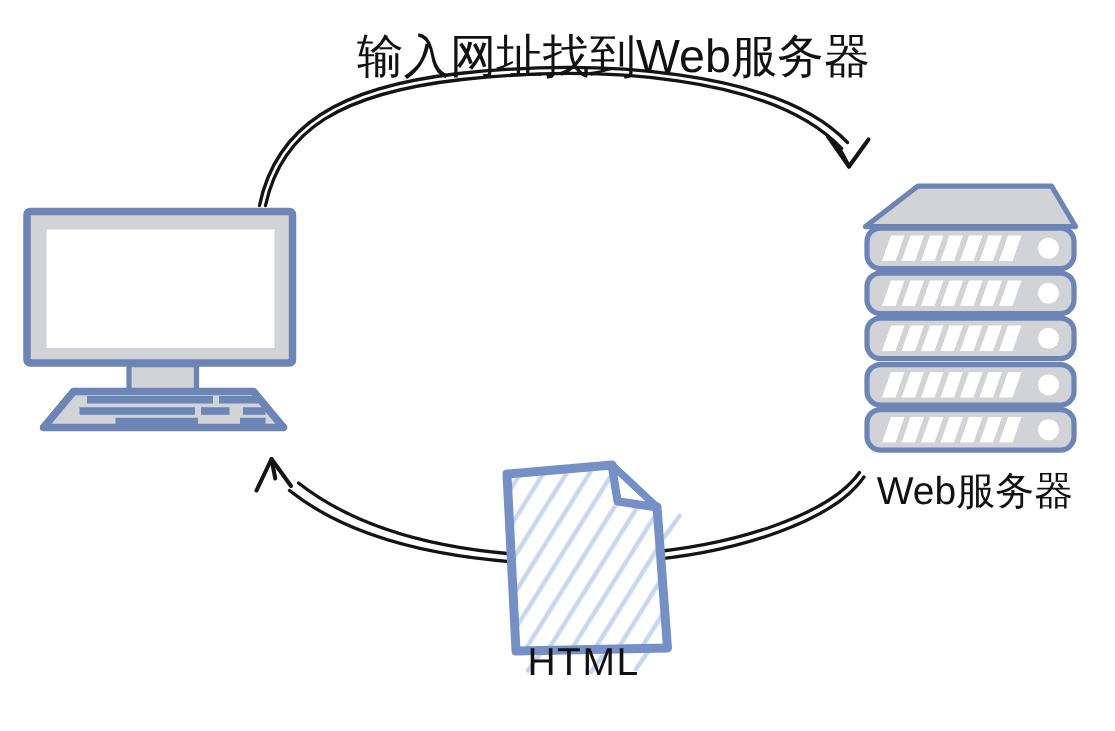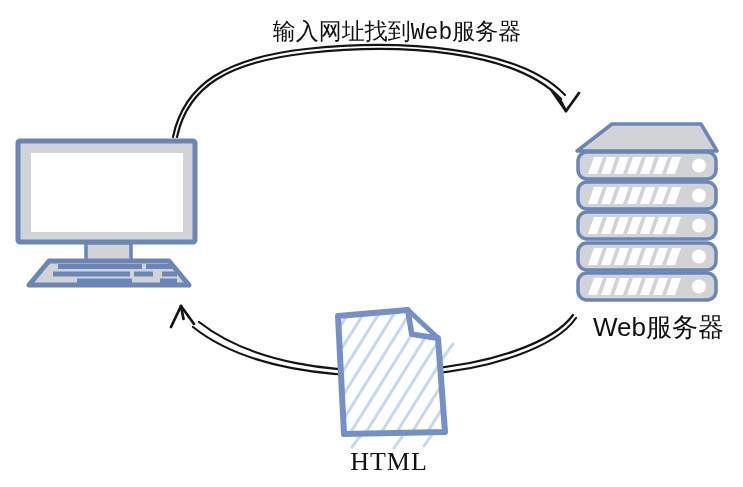--- a/index.html
+++ b/index.html
@@ -14,25 +14,25 @@
   html,body{margin:0;padding:0;background:var(--bg,#fff);}
   .canvas{
     position:relative;width:743px;height:487px;background:var(--bg,#fff);
     font-family:"Liberation Sans","DejaVu Sans",sans-serif;overflow:hidden;
   }
   .canvas svg{position:absolute;left:0;top:0;}
   .label{
     position:absolute;color:var(--text-black,#111);text-align:center;
     line-height:1.15;white-space:nowrap;
   }
-  .label.request{left:251px;top:20px;width:292px;font-size:23px;font-family:Liberation Mono, monospace;}
+  .label.request{left:238px;top:20px;width:292px;font-size:31px;}
   .label.browser{left:48px;top:302px;width:138px;font-size:27px;}
-  .label.server{left:576px;top:313px;width:148px;font-size:26px;text-align:right;}
-  .label.html{left:328px;top:447px;width:122px;font-size:26px;
-    font-family:Liberation Serif, serif;letter-spacing:1px;}
+  .label.server{left:576px;top:313px;width:148px;font-size:26px;}
+  .label.html{left:328px;top:427px;width:122px;font-size:26px;
+    font-family:Liberation Sans, sans-serif;letter-spacing:1px;}
 
   
   .shape{fill:var(--icon-gray,#d2d3d7);stroke:var(--icon-blue,#6b85b6);stroke-width:5;stroke-linejoin:round;}
   .shape-thin{fill:var(--icon-gray,#d2d3d7);stroke:var(--icon-blue,#6b85b6);stroke-width:3.5;stroke-linejoin:round;}
   .white{fill:#ffffff;stroke:none;}
   .key{fill:var(--icon-blue,#6b85b6);stroke:none;}
   .arrow{fill:none;stroke:var(--arrow-black,#141414);stroke-width:2.2;stroke-linecap:round;}
   .arrowhead{fill:none;stroke:var(--arrow-black,#141414);stroke-width:2.7;stroke-linecap:round;stroke-linejoin:round;}
   .doc-fill{fill:#ffffff;stroke:none;}
   .doc-stroke{fill:none;stroke:var(--doc-blue,#7590c7);stroke-width:6;stroke-linejoin:round;stroke-linecap:round;}

